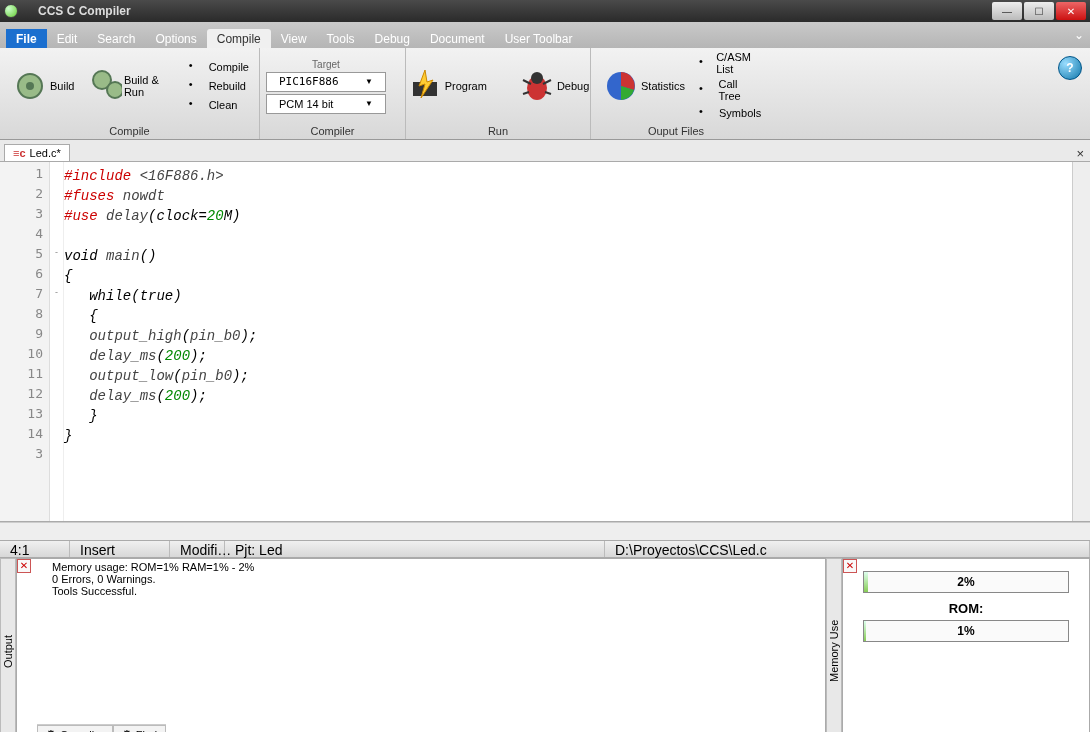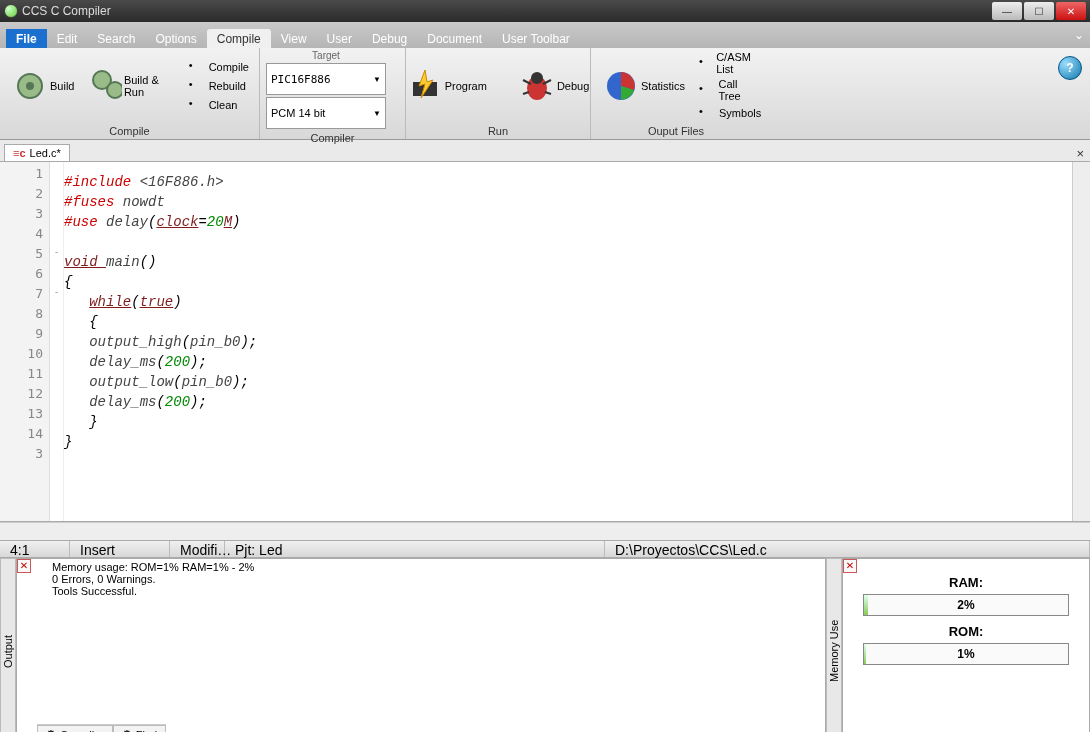--- a/index.html
+++ b/index.html
@@ -1,18 +1,18 @@
 <!DOCTYPE html>
 <html><head>
 <meta charset="utf-8">
 <style>
 * { margin: 0; padding: 0; box-sizing: border-box; }
 body { font-family: "Segoe UI", Tahoma, sans-serif; font-size: 12px; background: #dcdcdc; width: 1090px; height: 732px; overflow: hidden; position: relative; }
 .titlebar { height: 22px; background: linear-gradient(#4a4a4a, #2a2a2a); color: #ddd; display: flex; align-items: center; padding: 0 4px; justify-content: space-between; }
-.titlebar .title { display: flex; align-items: center; gap: 4px; }
+.titlebar .title { display: flex; align-items: center; gap: 20px; font-weight: bold; }
 .titlebar .winbtns { display: flex; gap: 2px; }
 .winbtn { width: 30px; height: 18px; border-radius: 2px; display: flex; align-items: center; justify-content: center; color: #fff; font-size: 10px; }
 .winbtn.min { background: linear-gradient(#eee, #bbb); color: #333; }
 .winbtn.max { background: linear-gradient(#eee, #bbb); color: #333; }
 .winbtn.close { background: linear-gradient(#e66, #c11); }
 .appicon { width: 14px; height: 14px; border-radius: 7px; background: radial-gradient(circle at 30% 30%, #cfc, #6c3); border: 1px solid #444; }
 
 .menubar { height: 26px; background: linear-gradient(#c9c9c9, #b5b5b5); display: flex; align-items: stretch; padding-left: 6px; }
 .menu-item { padding: 0 10px; display: flex; align-items: center; color: #fff; cursor: pointer; font-size: 12px; margin-top: 7px; }
 .menu-item.file { background: #1b6fcf; font-weight: bold; }
@@ -24,37 +24,37 @@
 .rgroup .body { flex: 1; display: flex; align-items: center; padding: 2px 6px; gap: 4px; }
 .rgroup .label { text-align: center; font-size: 11px; color: #333; padding: 1px 0 2px; }
 .bigbtn { display: flex; align-items: center; justify-content: center; gap: 2px; padding: 2px 6px; cursor: pointer; border-radius: 3px; }
 .bigbtn .ico { width: 36px; height: 36px; }
 .bigbtn .btnlabel { font-size: 11px; }
 .smallcol { display: flex; flex-direction: column; gap: 1px; }
 .smallbtn { display: flex; align-items: center; gap: 4px; font-size: 11px; cursor: pointer; padding: 1px 4px; }
 .smallbtn .sico { width: 16px; height: 16px; }
 .target-col { display: flex; flex-direction: column; gap: 2px; align-items: center; }
 .target-label { font-size: 10px; color: #666; }
-.dropdown { width: 120px; height: 32px; border: 1px solid #999; background: #fff; display: flex; align-items: center; padding: 0 4px; font-size: 11px; justify-content: space-between; }
+.dropdown { width: 120px; height: 20px; border: 1px solid #999; background: #fff; display: flex; align-items: center; padding: 0 12px; font-size: 11px; justify-content: space-between; }
 .dropdown .arrow { font-size: 8px; }
 .help-ico { position: absolute; right: 8px; top: 8px; width: 24px; height: 24px; border-radius: 12px; background: radial-gradient(circle at 30% 30%, #9df, #17a); display: flex; align-items: center; justify-content: center; color: #fff; font-weight: bold; border: 1px solid #058; }
 
 .tabstrip { height: 22px; background: #eaeaea; border-bottom: 1px solid #aaa; display: flex; align-items: flex-end; padding-left: 4px; }
 .filetab { background: #fff; border: 1px solid #aaa; border-bottom: none; padding: 2px 8px; display: flex; align-items: center; gap: 4px; font-size: 11px; }
 .closex { margin-left: auto; padding: 0 6px; color: #333; cursor: pointer; font-size: 13px; }
 
 .editor-area { display: flex; height: 360px; background: #fff; border-bottom: 1px solid #aaa; }
 .gutter { width: 50px; background: #f3f3f3; border-right: 1px solid #ddd; text-align: right; padding-right: 6px; font-family: Consolas, monospace; font-size: 13px; color: #888; padding-top: 2px; }
 .gutter div { height: 20px; line-height: 20px; }
 .fold { width: 14px; background: #fff; border-right: 1px solid #eee; }
 .fold div { height: 20px; display: flex; align-items: center; justify-content: center; font-size: 9px; color: #888; }
-.code { flex: 1; font-family: Consolas, "Courier New", monospace; font-size: 14px; font-style: italic; padding-top: 10px; }
+.code { flex: 1; font-family: Consolas, "Courier New", monospace; font-size: 14px; font-style: italic; padding-top: 4px; }
 .code .line { height: 20px; line-height: 20px; white-space: pre; font-style: italic; }
 .k-red { color: #c00; }
-.k-blue { color: #7f1d1d; text-decoration: underline; }
+.k-blue { color: #000000; }
 .k-green { color: #080; }
 .k-fn { color: #444; }
 .scroll-v { width: 18px; background: #eee; border-left: 1px solid #ccc; }
 
 .statusbar { height: 18px; background: linear-gradient(#f0f0f0, #d8d8d8); border-top: 1px solid #aaa; border-bottom: 1px solid #aaa; display: flex; font-size: 14px; }
 .statusbar div { padding: 1px 10px; border-right: 1px solid #bbb; }
 
 .bottom { display: flex; height: 186px; }
 .output-pane { flex: 1; background: #fff; border: 1px solid #aaa; position: relative; font-size: 11px; }
 .output-pane .close { position: absolute; top: 0; left: 0; width: 14px; height: 14px; background: #f9f9f9; border: 1px solid #c55; color: #c00; font-size: 10px; text-align: center; line-height: 12px; cursor: pointer; }
@@ -80,21 +80,21 @@
   </div>
   <div class="winbtns">
     <div class="winbtn min">—</div>
     <div class="winbtn max">☐</div>
     <div class="winbtn close">✕</div>
   </div>
 </div>
 
 <div class="menubar">
   <div class="menu-item file">File</div>
-  <div id="menu-items" style="display: contents;"><div class="menu-item">Edit</div><div class="menu-item">Search</div><div class="menu-item">Options</div><div class="menu-item active">Compile</div><div class="menu-item">View</div><div class="menu-item">User</div><div class="menu-item">Debug</div><div class="menu-item">Document</div><div class="menu-item">User Toolbar</div></div>
+  <div id="menu-items" style="display: contents;"><div class="menu-item">Edit</div><div class="menu-item">Search</div><div class="menu-item">Options</div><div class="menu-item active">Compile</div><div class="menu-item">View</div><div class="menu-item">Tools</div><div class="menu-item">Debug</div><div class="menu-item">Document</div><div class="menu-item">User Toolbar</div></div>
   <div class="menu-expand">⌄</div>
 </div>
 
 <div class="ribbon">
   <div class="help-ico">?</div>
 
   <div class="rgroup" style="width:260px">
     <div class="body">
       <div class="bigbtn">
         <svg class="ico">
@@ -262,21 +262,20 @@
         <div>Tools Successful.</div>
       </div>
     <div class="output-tabs" id="output-tabs">
         <div class="otab"><span>⚙</span>Compiler</div>
         <div class="otab"><span>⚙</span>Find</div>
       </div>
   </div>
   <div class="vert-label">Memory Use</div>
   <div class="memory-pane">
     <div class="close">✕</div>
-    <div class="meter-label">RAM:</div>
     <div class="meter">
       <div class="fill" id="ram-fill" style="width: 2%;"></div>
       <span>2%</span>
     </div>
     <div class="meter-label">ROM:</div>
     <div class="meter">
       <div class="fill" id="rom-fill" style="width: 1%;"></div>
       <span>1%</span>
     </div>
   </div>

